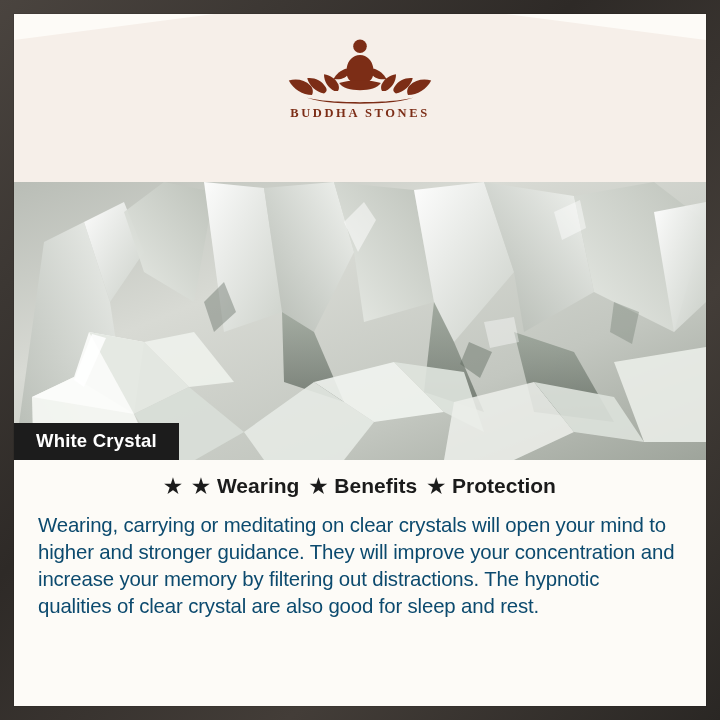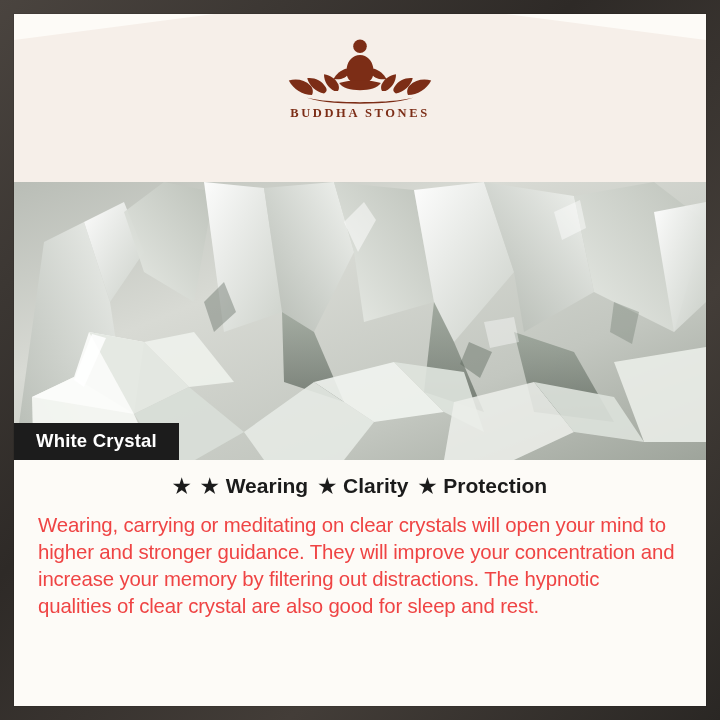--- a/index.html
+++ b/index.html
@@ -154,21 +154,21 @@
     color: #1b1b1b;
     line-height: 1;
   }
   .benefit + .benefit { margin-left: 4px; }
 
   
   .body-text {
     padding: 6px 31px 0 24px;
     font-size: 20.4px;
     line-height: 1.33;
-    color: #ef4444;
+    color: #0c4a6e;
     font-family: "Liberation Sans", sans-serif;
     letter-spacing: -0.15px;
   }
 
   .footer-space {
     height: 40px;
   }
 </style>
 </head>
 <body>
@@ -284,21 +284,21 @@
     <div class="benefits">
       <div class="benefit">
         <span class="star">★</span>
       </div>
       <div class="benefit">
         <span class="star">★</span>
         <span>Wearing</span>
       </div>
       <div class="benefit">
         <span class="star">★</span>
-        <span>Clarity</span>
+        <span>Benefits</span>
       </div>
       <div class="benefit">
         <span class="star">★</span>
         <span>Protection</span>
       </div>
     </div>
 
     <div class="body-text">Wearing, carrying or meditating on clear crystals will open your mind to higher and stronger guidance. They will improve your concentration and increase your memory by filtering out distractions. The hypnotic qualities of clear crystal are also good for sleep and rest.</div>
 
     <div class="footer-space"></div>

